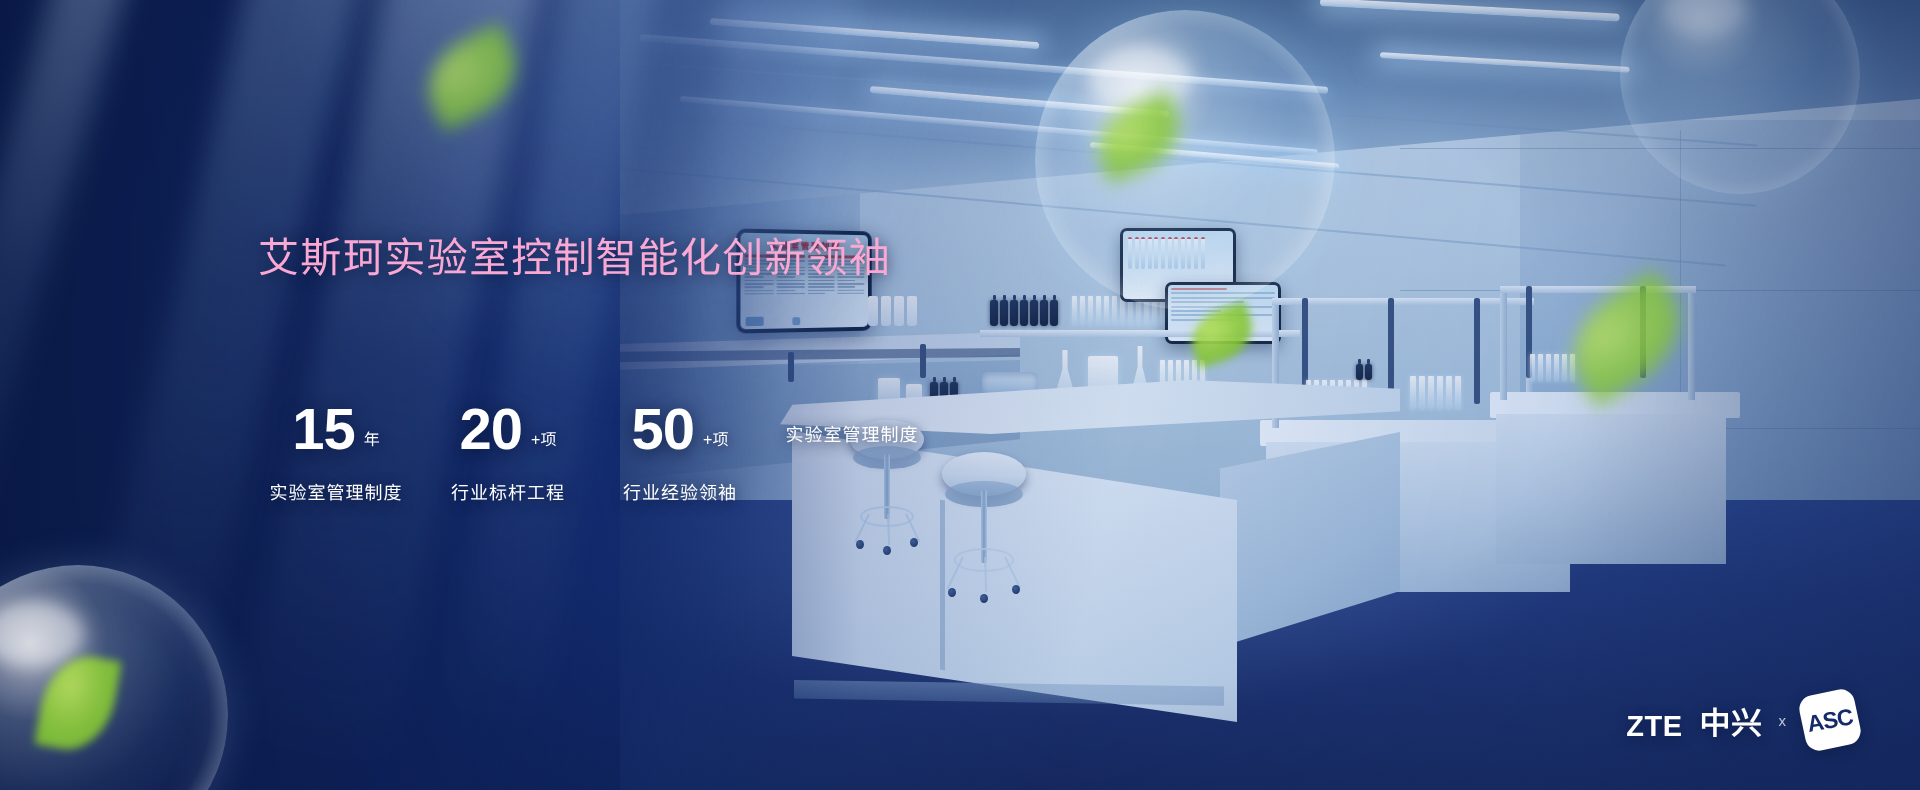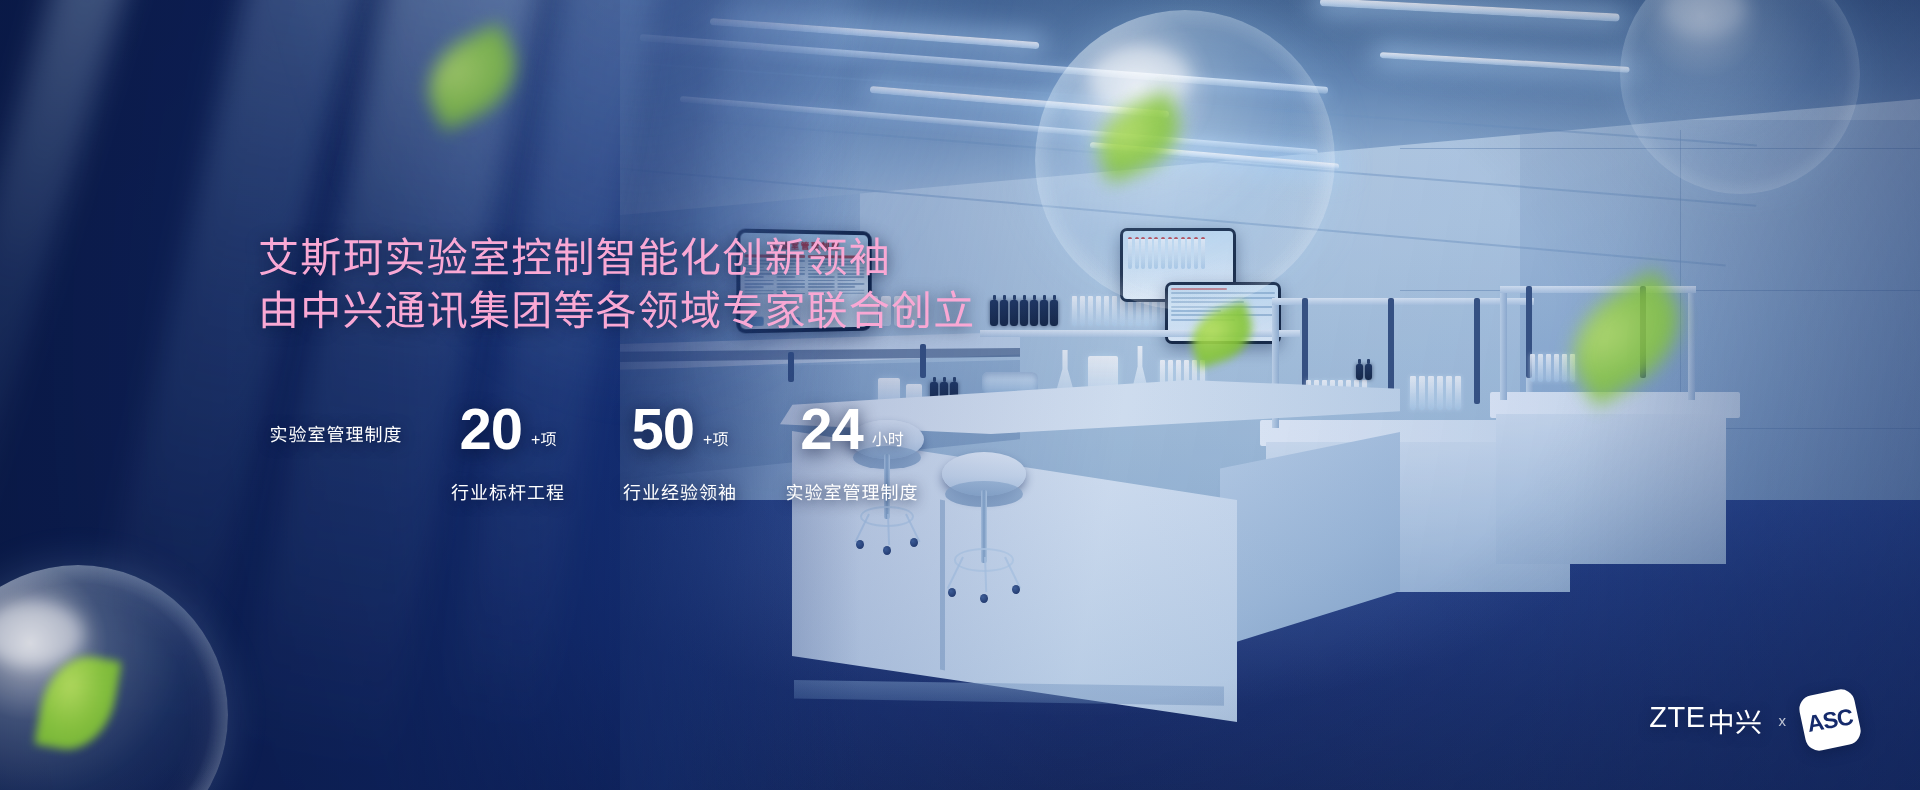--- a/index.html
+++ b/index.html
@@ -360,25 +360,25 @@
     text-shadow:0 2px 14px rgba(6,18,52,.85);
     white-space:nowrap;
   }
 
   
   .logo{
     position:absolute;right:62px;bottom:42px;z-index:45;
     display:flex;align-items:center;gap:16px;
   }
   .zte{
-    color:#fff;font-size:29px;font-weight:400;letter-spacing:.5px;
-    display:flex;align-items:flex-start;
+    color:#fff;font-size:29px;font-weight:700;letter-spacing:.5px;
+    display:flex;align-items:flex-end;
     text-shadow:0 2px 12px rgba(6,18,52,.6);
   }
-  .zte .cn{font-size:27px;margin-left:2px;}
+  .zte .cn{font-size:31px;margin-left:17px;}
   .xmark{color:rgba(255,255,255,.72);font-size:15px;}
   .asc{
     width:56px;height:56px;border-radius:14px;background:#fff;
     transform:rotate(-12deg);
     display:flex;align-items:center;justify-content:center;
     box-shadow:0 3px 14px rgba(8,22,58,.45);
   }
   .asc span{
     color:#152a6b;font-size:23px;font-weight:800;letter-spacing:-1px;
     transform:rotate(2deg);
@@ -684,50 +684,49 @@
 
   <div class="bubble" style="left:-72px;top:565px;width:300px;height:300px;"></div>
   <div class="leaf soft" style="left:42px;top:655px;width:72px;height:96px;transform:rotate(10deg);"></div>
 
   <div class="leaf softer" style="left:424px;top:40px;width:96px;height:74px;transform:rotate(-26deg);opacity:.75;"></div>
   <div class="leaf soft" style="left:1190px;top:310px;width:64px;height:50px;transform:rotate(-18deg);opacity:.9;"></div>
   <div class="leaf softer" style="left:1565px;top:295px;width:122px;height:86px;transform:rotate(-32deg);opacity:.8;"></div>
 
   <div class="copy">
     <div class="headline">艾斯珂实验室控制智能化创新领袖</div>
-    <div class="headline">由中兴通讯集团等各领域专家联合创立</div>
   </div>
 
   <div class="stats">
 
     <div class="stat">
+      <div class="stat-top">
+        <span class="stat-num">15</span>
+        <span class="stat-unit">年</span>
+      </div>
       <div class="stat-label">实验室管理制度</div>
     </div>
 
     <div class="stat">
       <div class="stat-top">
         <span class="stat-num">20</span>
         <span class="stat-unit">+项</span>
       </div>
       <div class="stat-label">行业标杆工程</div>
     </div>
 
     <div class="stat">
       <div class="stat-top">
         <span class="stat-num">50</span>
         <span class="stat-unit">+项</span>
       </div>
       <div class="stat-label">行业经验领袖</div>
     </div>
 
     <div class="stat">
-      <div class="stat-top">
-        <span class="stat-num">24</span>
-        <span class="stat-unit">小时</span>
-      </div>
       <div class="stat-label">实验室管理制度</div>
     </div>
 
   </div>
 
   <div class="logo">
     <div class="zte">
       <span>ZTE</span>
       <span class="cn">中兴</span>
     </div>

